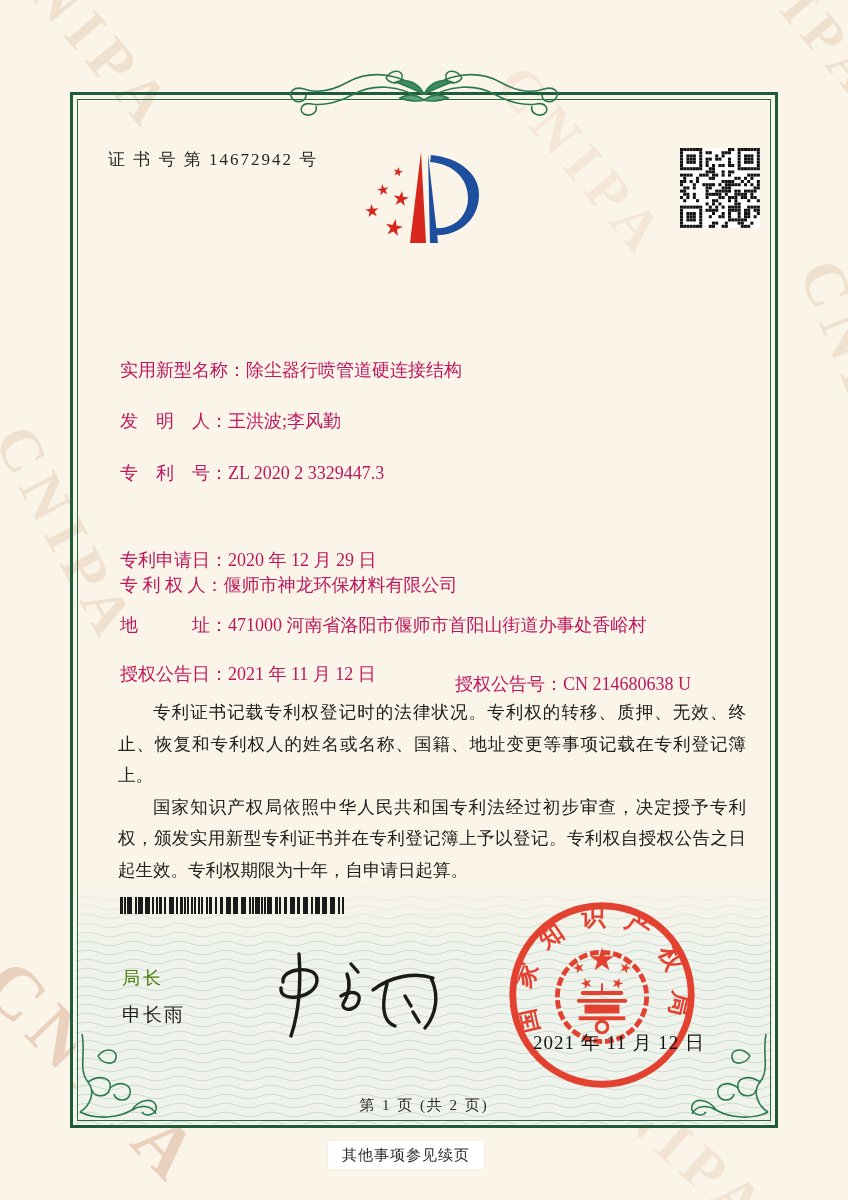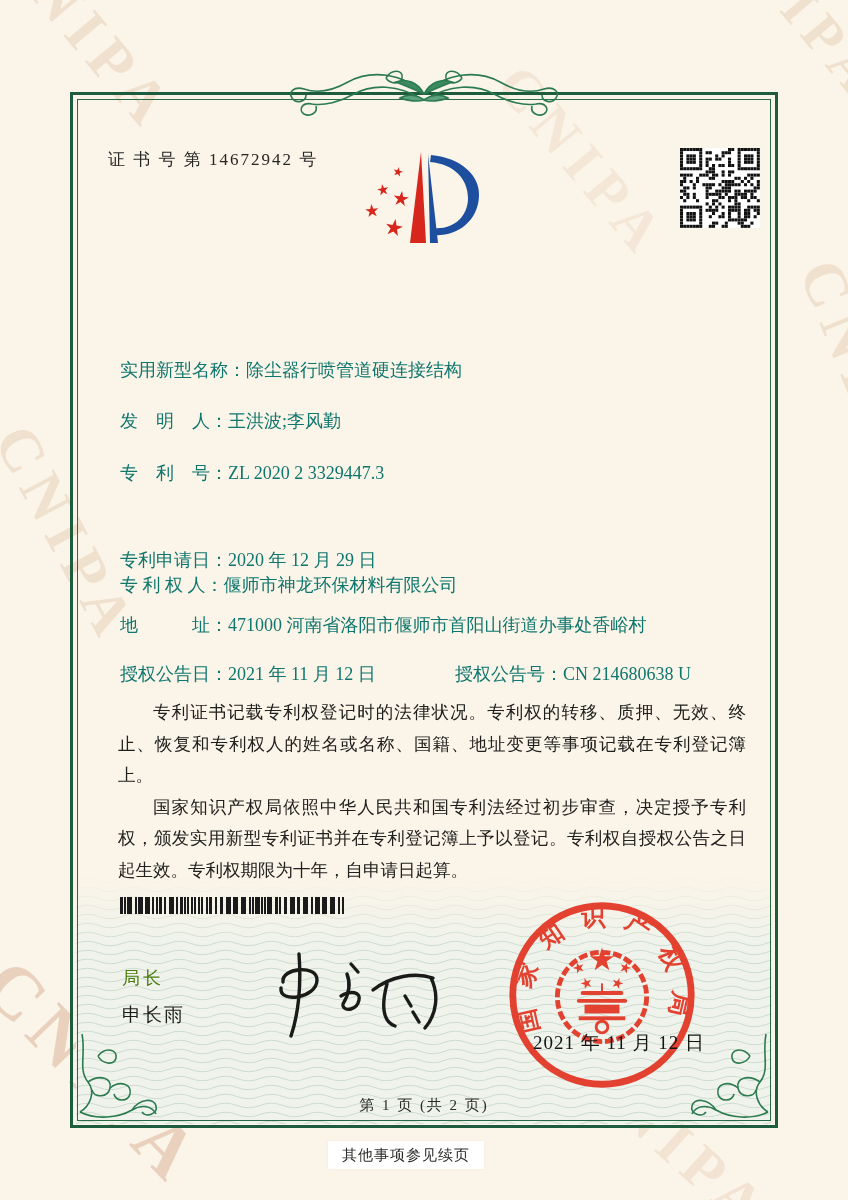--- a/index.html
+++ b/index.html
@@ -34,25 +34,25 @@
 
   
   .content{position:absolute;left:0;top:0;width:848px;height:1200px;z-index:3;}
   .cert-no{position:absolute;left:108px;top:148px;font-size:17px;color:#262624;letter-spacing:2px;}
   .logo{position:absolute;left:362px;top:146px;}
   .qr{position:absolute;left:680px;top:148px;width:80px;height:80px;background:#fff;}
   .qr svg{display:block;}
   .title{position:absolute;left:70px;top:240px;width:708px;text-align:center;font-size:43px;
     font-weight:bold;color:#161614;letter-spacing:5px;}
 
-  .row{position:absolute;left:120px;width:630px;font-size:18px;color:#0f766e;white-space:nowrap;}
+  .row{position:absolute;left:120px;width:630px;font-size:18px;color:#be185d;white-space:nowrap;}
   .r1{top:358px;} .r2{top:409px;} .r3{top:461px;} .r4{top:512px;margin-top:36px;} .r5{top:573px;font-family:Liberation Serif, serif;} .r6{top:613px;}
   .r7{top:662px;}
   .row .lbl{display:inline-block;}
-  .grant-no{position:absolute;left:335px;top:0;}
+  .grant-no{position:absolute;left:335px;top:10px;}
 
   .paras{position:absolute;left:118px;top:697px;width:628px;font-size:17.5px;line-height:31.5px;
     color:#20201e;text-align:justify;}
   .paras p{margin:0;text-indent:2em;}
 
   .barcode{position:absolute;left:120px;top:897px;width:218px;height:17px;display:flex;align-items:stretch;}
   .barcode div{background:#1a1a1a;height:100%;flex:none;}
 
   .sig-title{position:absolute;left:122px;top:966px;font-size:18px;color:#4d7c0f;letter-spacing:3px;}
   .sig-name{position:absolute;left:122px;top:1002px;font-size:19px;color:#1c1c1a;letter-spacing:2px;}

